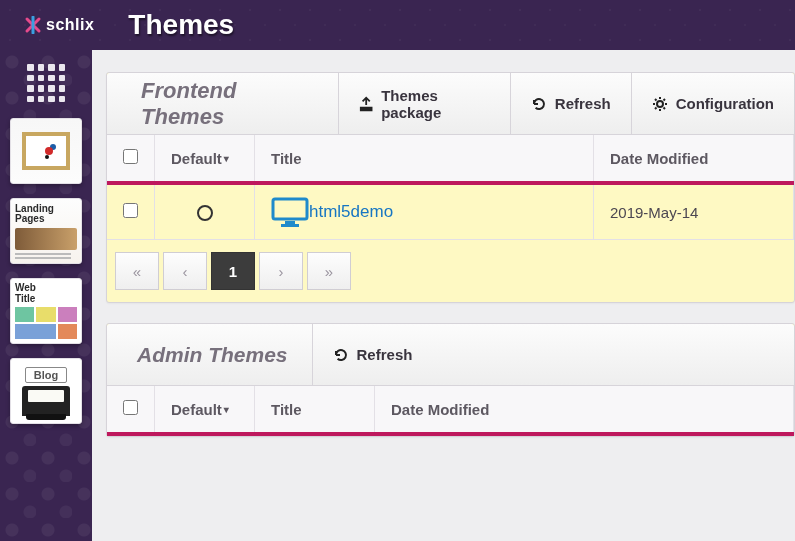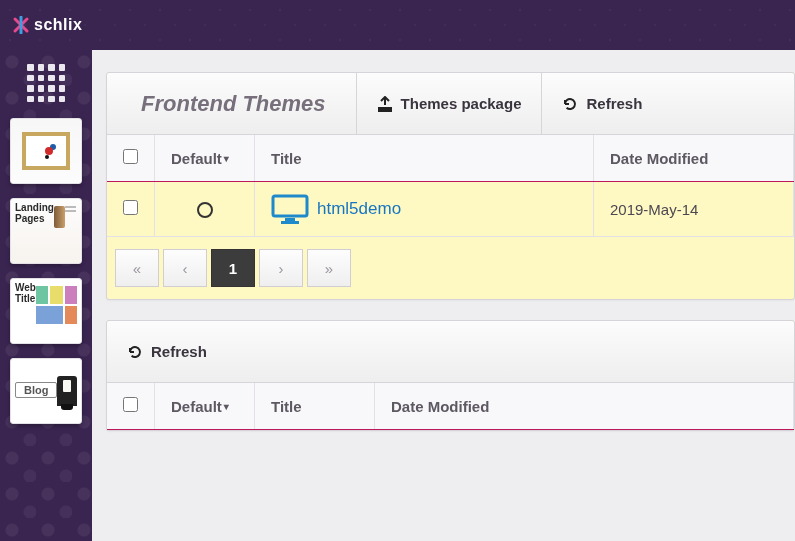--- a/index.html
+++ b/index.html
@@ -7,21 +7,21 @@
   font-family: Arial, Helvetica, sans-serif;
   width: 795px; height: 541px; overflow: hidden;
   background: #eeeef0;
 }
 .topbar {
   height: 50px; width: 100%;
   background: #3a2551;
   background-image: radial-gradient(circle at 10px 10px, rgba(255,255,255,0.04) 1px, transparent 1px),
                     radial-gradient(circle at 25px 25px, rgba(255,255,255,0.03) 1px, transparent 1px);
   background-size: 30px 30px;
-  display: flex; align-items: center; padding-left: 12px;
+  display: flex; align-items: center; padding-left: 24px;
   color: #fff; position: relative;
 }
 .logo {
   display: flex; align-items: center; font-weight: bold; font-size: 16px; letter-spacing: 0.5px;
 }
 .logo svg { margin-right: 4px; }
 .page-title {
   margin-left: 34px; font-size: 28px; font-weight: 600;
   text-shadow: 1px 2px 2px rgba(0,0,0,0.5);
 }
@@ -40,34 +40,34 @@
 .grid-icon span { background: #eae7ee; border-radius: 1px; }
 .thumb {
   width: 72px; height: 66px; background: #fff; border: 1px solid #e3e0e6; border-radius: 3px;
   box-shadow: 0 2px 4px rgba(0,0,0,0.3);
   display: flex; align-items: center; justify-content: center; font-size: 10px; color: #555;
   overflow: hidden; position: relative;
 }
 .thumb.art { background: linear-gradient(#f7f7f7,#fcfcfc); }
 .thumb.art::before { content:""; position:absolute; width:40px; height:30px; border:4px solid #c8a760; background:#fff; }
 .thumb.art .splat { position:absolute; width:8px; height:8px; background:#d12a2a; border-radius:50%; top:28px; left:34px; box-shadow: 4px -4px 0 -1px #1c5da8, -2px 6px 0 -2px #111; }
-.thumb.landing { background: linear-gradient(#fdfdfd,#f7f3ee); padding:4px; align-items:flex-start; }
+.thumb.landing { background: linear-gradient(#fdfdfd,#f7f3ee); padding:4px; flex-direction:column; align-items:flex-start; }
 .thumb.landing .t1 { font-size:10px; font-weight:bold; color:#2a2a2a; line-height:1.05; }
 .thumb.landing .hero { width:100%; height:22px; background:linear-gradient(90deg,#7e5b39,#c9a06a); margin-top:3px; border-radius:2px; }
 .thumb.landing .bars { width:100%; margin-top:3px; display:flex; flex-direction:column; gap:2px; }
 .thumb.landing .bars span { height:2px; background:#bbb; width:90%; }
-.thumb.web { padding:4px; align-items:flex-start; background:#fff; }
+.thumb.web { padding:4px; flex-direction:column; align-items:flex-start; background:#fff; }
 .thumb.web .t1 { font-size:10px; font-weight:bold; color:#2a2a2a; line-height:1.05; }
 .thumb.web .mos { display:grid; grid-template-columns:1fr 1fr 1fr; gap:2px; margin-top:3px; width:100%; height:38px; }
 .thumb.web .mos span:nth-child(1){background:#6ec5a1;}
 .thumb.web .mos span:nth-child(2){background:#e8dd6a;}
 .thumb.web .mos span:nth-child(3){background:#cb7fbd;}
 .thumb.web .mos span:nth-child(4){background:#7aa1d8; grid-column:1/3;}
 .thumb.web .mos span:nth-child(5){background:#e3895a;}
-.thumb.blog { flex-direction:row; padding:4px; }
+.thumb.blog { flex-direction:column; padding:4px; }
 .thumb.blog .tag { background:#fff; border:1px solid #888; padding:1px 8px; font-size:11px; font-weight:bold; border-radius:2px; margin-bottom:3px; }
 .thumb.blog .type { width:48px; height:30px; background:#222; border-radius:3px 3px 0 0; position:relative; }
 .thumb.blog .type::before { content:""; position:absolute; top:4px; left:6px; right:6px; height:12px; background:#fafaf5; border-radius:1px; }
 .thumb.blog .type::after { content:""; position:absolute; bottom:-4px; left:4px; right:4px; height:6px; background:#111; border-radius:0 0 3px 3px; }
 .main { flex:1; padding: 22px 0 0 14px; overflow:hidden; }
 .panel {
   background: #fef9c3; border: 1px solid #d6d3d9; border-radius: 3px; margin-bottom: 20px;
   box-shadow: 0 1px 2px rgba(0,0,0,0.04);
 }
 .panel-head {
@@ -84,35 +84,35 @@
 }
 .act:last-child { border-right: none; }
 .table { width: 100%; border-collapse: collapse; }
 .table th, .table td {
   border: 1px solid #e3e0e6; border-top: none; border-left: none; text-align: left;
   font-size: 15px; color: #4c4751;
 }
 .table th:first-child, .table td:first-child { border-left: none; }
 .table th {
   background: #f8f7f9; font-weight: 700; padding: 14px 16px; color: #5d5861;
-  border-bottom: 1px solid #be185d;
+  border-bottom: 4px solid #be185d;
 }
 .table td { padding: 12px 16px; }
 .sort-ind { font-size:10px; margin-left:2px; vertical-align:2px; }
 .chk-cell { width: 40px; text-align:center; }
 .def-cell { width: 100px; text-align:center; }
 input[type=checkbox] { width:15px; height:15px; }
 .def-radio {
   width: 16px; height: 16px; border: 2px solid #333; border-radius: 50%; display: inline-block;
   position: relative; vertical-align: middle;
 }
 .def-radio.on::after {
   content:""; position:absolute; top:2px; left:2px; right:2px; bottom:2px; background:#222; border-radius:50%;
 }
-.theme-link { color:#1776c3; font-weight:500; font-size:17px; display:flex; align-items:center; gap:8px; text-decoration:none; }
+.theme-link { color:#1776c3; font-weight:500; font-size:17px; display:flex; align-items:center; text-decoration:none; }
 .monitor-icn { width:38px; height:30px; display:inline-block; }
 .pager {
   display: flex; gap: 4px; padding: 12px 8px;
 }
 .pbtn {
   width: 44px; height: 38px; background: linear-gradient(#fdfdfd,#efefef); border: 1px solid #d0cdd3;
   display: flex; align-items: center; justify-content: center; font-size: 15px; color: #6a646f; cursor: pointer;
 }
 .pbtn.cur { background: #3c3c3c; color: #fff; border-color: #333; font-weight: 700; }
 .pbtn.nav { color:#9a949f; }
@@ -122,20 +122,21 @@
 <body>
 
 <div class="topbar">
   <div class="logo">
     <svg width="18" height="18" viewBox="0 0 18 18">
       <path d="M3 3 L15 15 M15 3 L3 15" stroke="#e64a8c" stroke-width="3" stroke-linecap="round"></path>
       <path d="M9 1 L9 17" stroke="#3aa0e0" stroke-width="3" stroke-linecap="round"></path>
     </svg>
     <span>schlix</span>
   </div>
+  <div class="page-title">Themes</div>
 </div>
 
 <div class="layout">
   <div class="sidebar">
     <div class="grid-icon">
       <span></span>
         <span></span>
         <span></span>
         <span></span>
       <span></span>
@@ -188,20 +189,27 @@
               <path d="M8 1 L8 9 M4 5 L8 1 L12 5 M2 12 H14 V15 H2 Z" fill="none" stroke="#222" stroke-width="2"></path>
               <rect x="2" y="12" width="12" height="3" fill="#222"></rect>
             </svg>
           <span>Themes package</span>
         </div>
         <div class="act">
           <svg class="icn" width="16" height="16" viewBox="0 0 16 16">
               <path d="M3 8a5 5 0 1 1 1.6 3.7M3 8V4M3 8h4" fill="none" stroke="#222" stroke-width="2"></path>
             </svg>
           <span>Refresh</span>
+        </div>
+        <div class="act">
+          <svg class="icn" width="16" height="16" viewBox="0 0 16 16">
+              <circle cx="8" cy="8" r="3" fill="none" stroke="#222" stroke-width="2"></circle>
+              <path d="M8 1v2M8 13v2M1 8h2M13 8h2M3 3l1.5 1.5M11.5 11.5L13 13M13 3l-1.5 1.5M4.5 11.5L3 13" stroke="#222" stroke-width="2"></path>
+            </svg>
+          <span>Configuration</span>
         </div>
       </div>
       <table class="table">
         <thead>
           <tr>
             <th class="chk-cell"><input type="checkbox" style=""></th>
             <th class="def-cell"><span>Default</span><span class="sort-ind">▾</span></th>
             <th>Title</th>
             <th style="width:200px">Date Modified</th>
           </tr>
@@ -228,20 +236,21 @@
         <div class="pbtn nav">«</div>
         <div class="pbtn nav">‹</div>
         <div class="pbtn cur">1</div>
         <div class="pbtn nav">›</div>
         <div class="pbtn nav">»</div>
       </div>
     </div>
 
     <div class="panel">
       <div class="panel-head">
+        <div class="panel-title s2">Admin Themes</div>
         <div class="act">
           <svg class="icn" width="16" height="16" viewBox="0 0 16 16">
               <path d="M3 8a5 5 0 1 1 1.6 3.7M3 8V4M3 8h4" fill="none" stroke="#222" stroke-width="2"></path>
             </svg>
           <span>Refresh</span>
         </div>
       </div>
       <table class="table">
         <thead>
           <tr>

